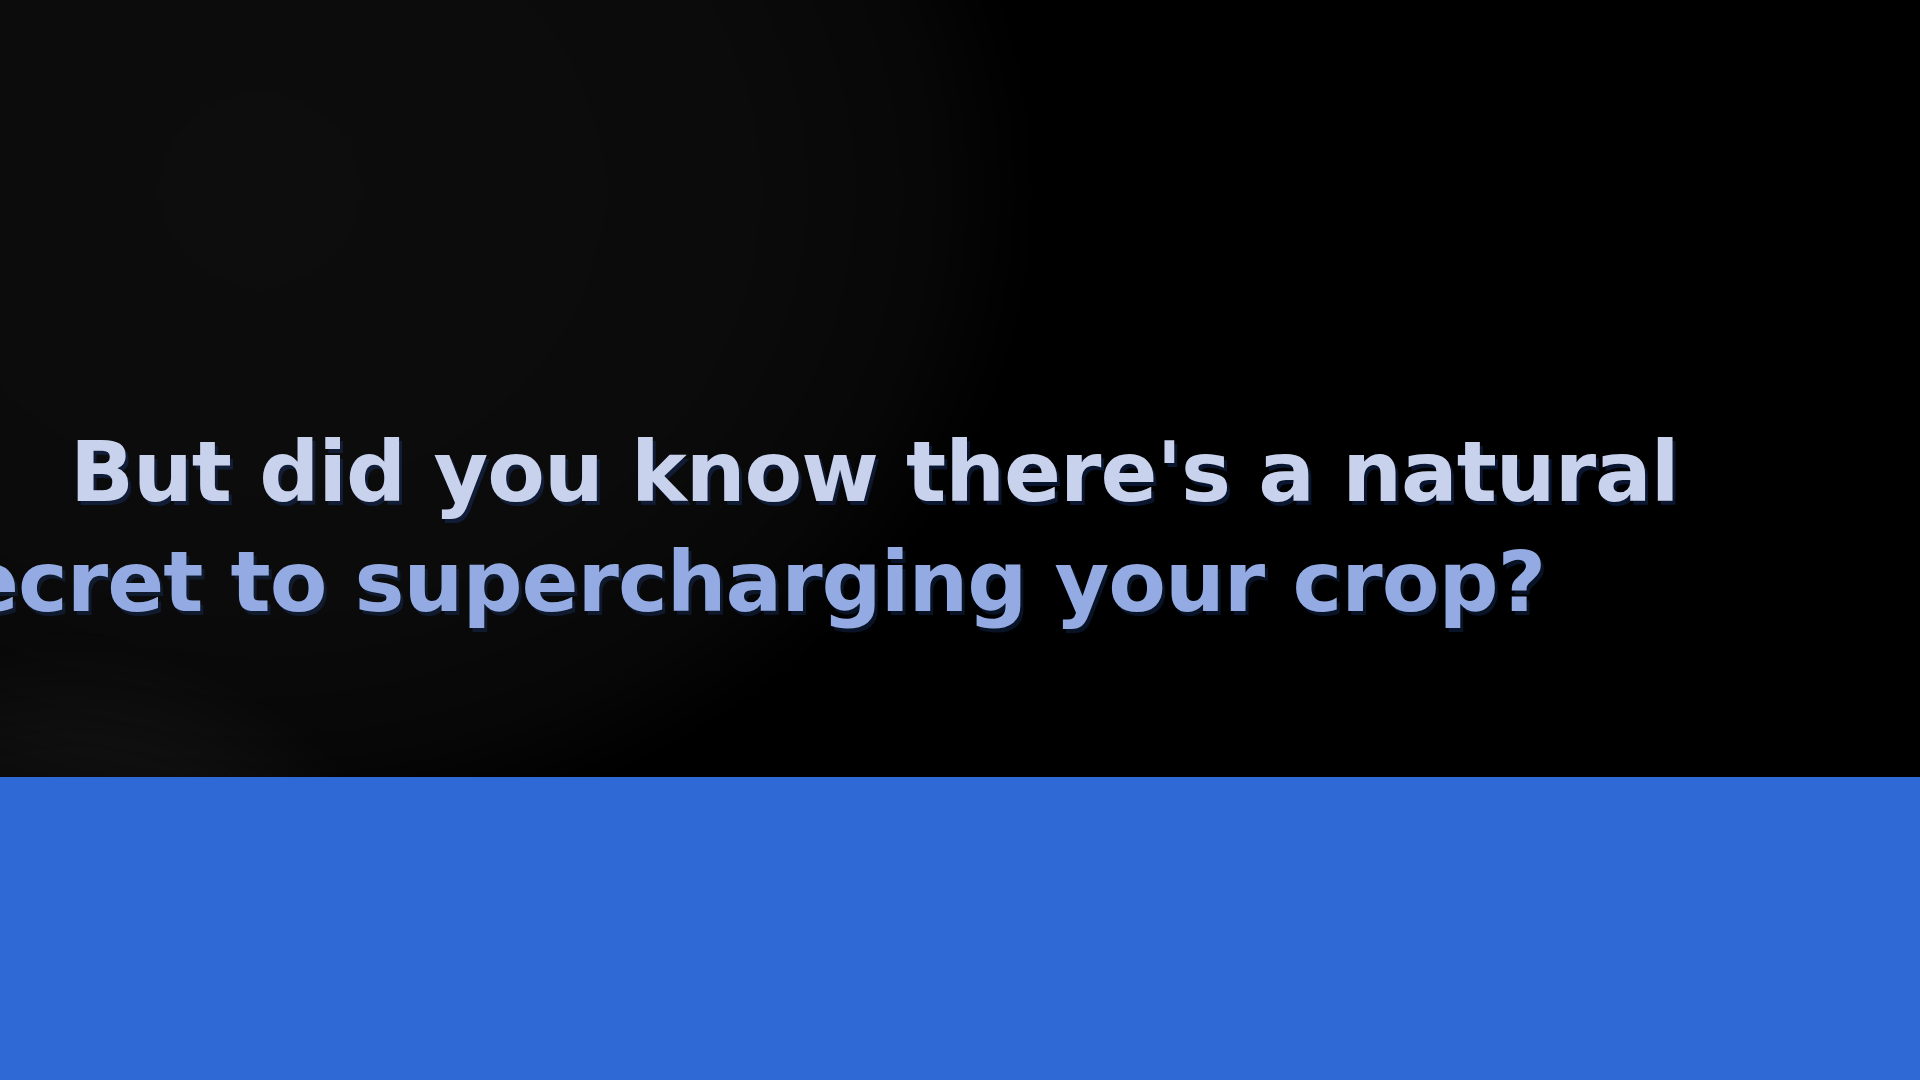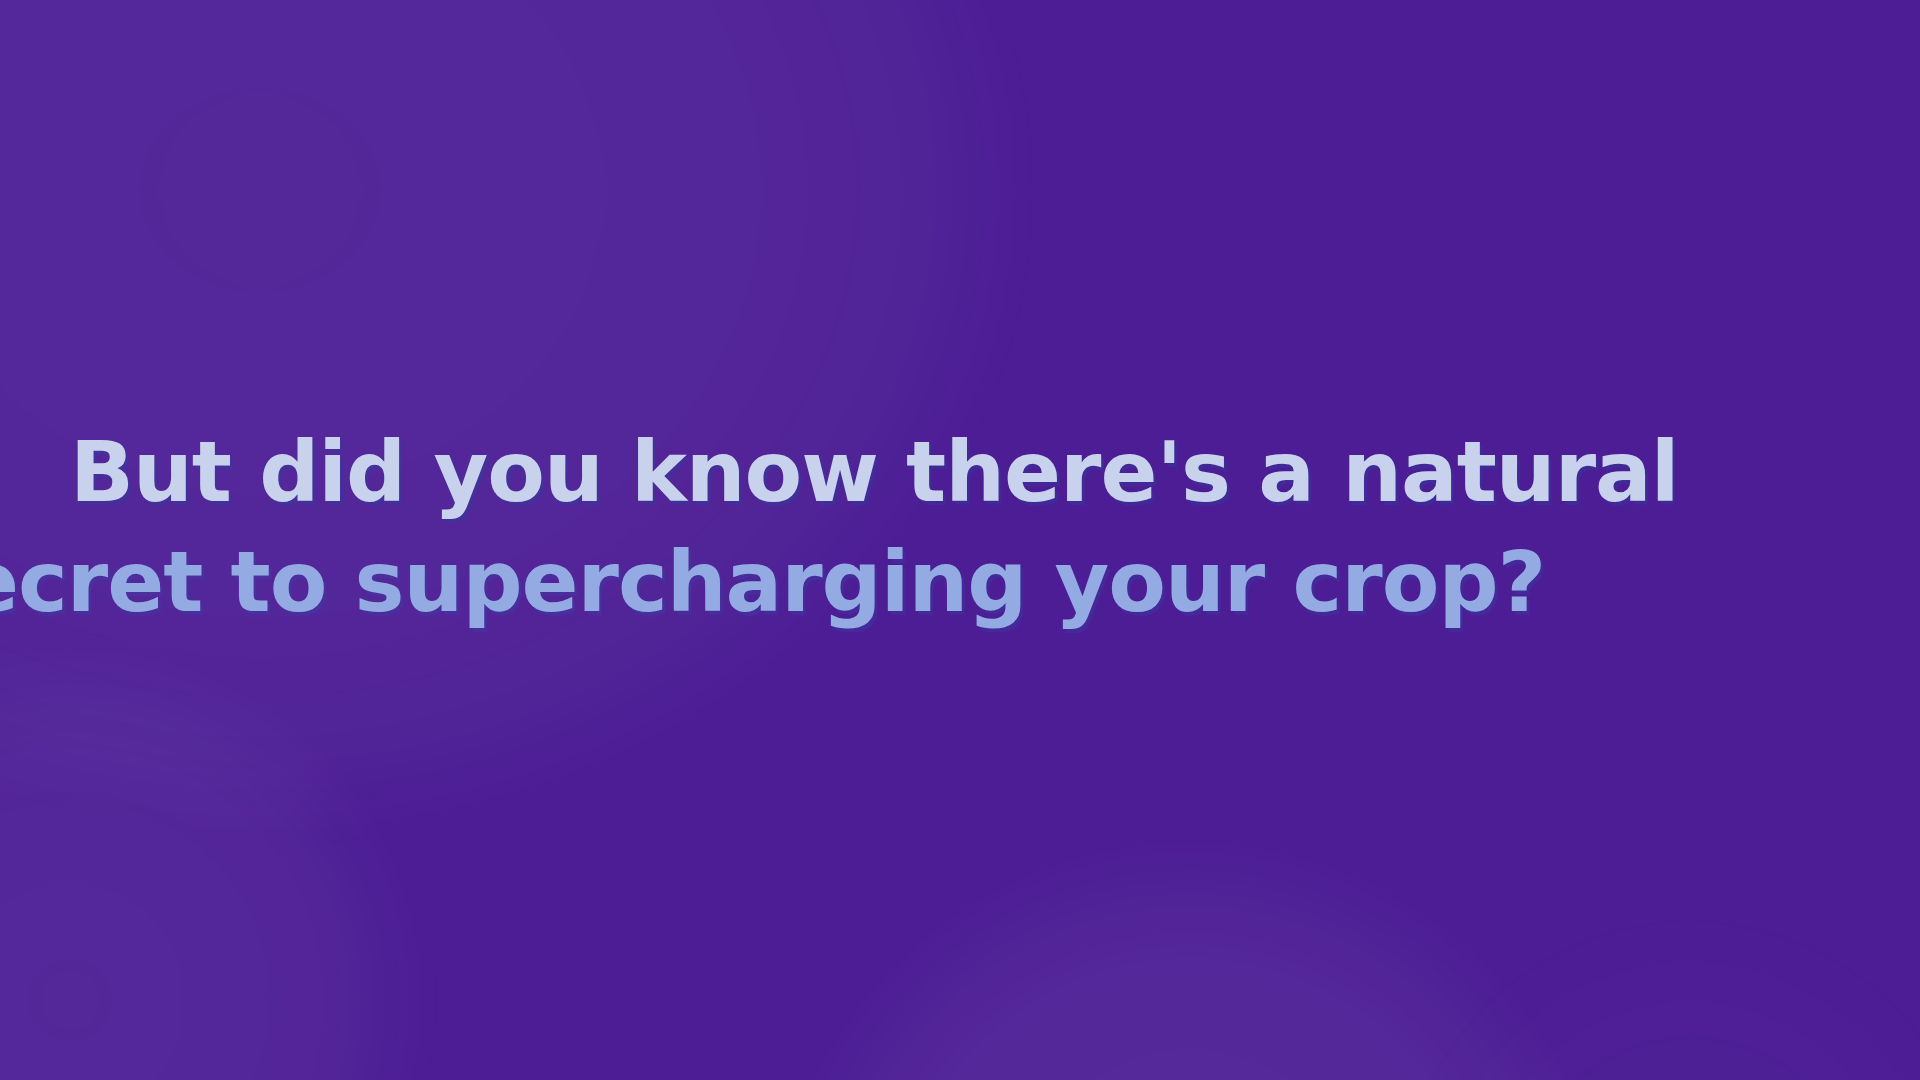--- a/index.html
+++ b/index.html
@@ -8,23 +8,23 @@
     padding: 0;
     width: 1920px;
     height: 1080px;
     overflow: hidden;
     background: #2f69d6;
   }
 
   #stage {
     position: relative;
     width: 1920px;
-    height: 1080px;
+    height: 777px;
     overflow: hidden;
-    background-color: #4c1d95;
+    background-color: #000000;
     font-family: "DejaVu Sans", sans-serif;
   }
 
   
   .blob {
     position: absolute;
     border-radius: 50%;
     pointer-events: none;
   }
 

